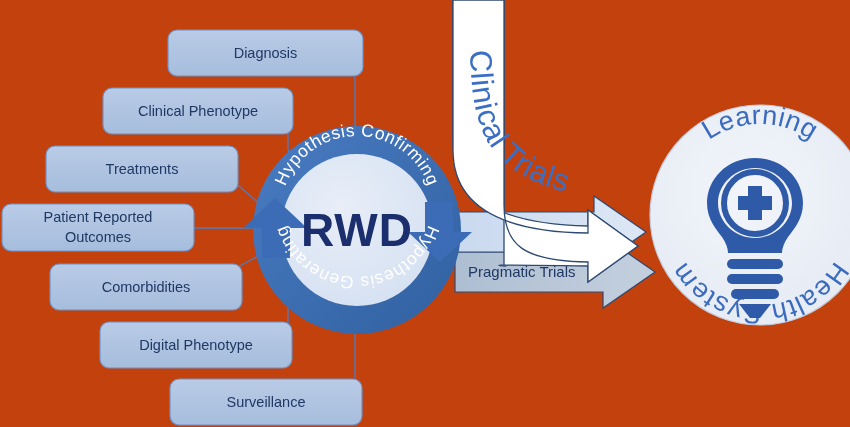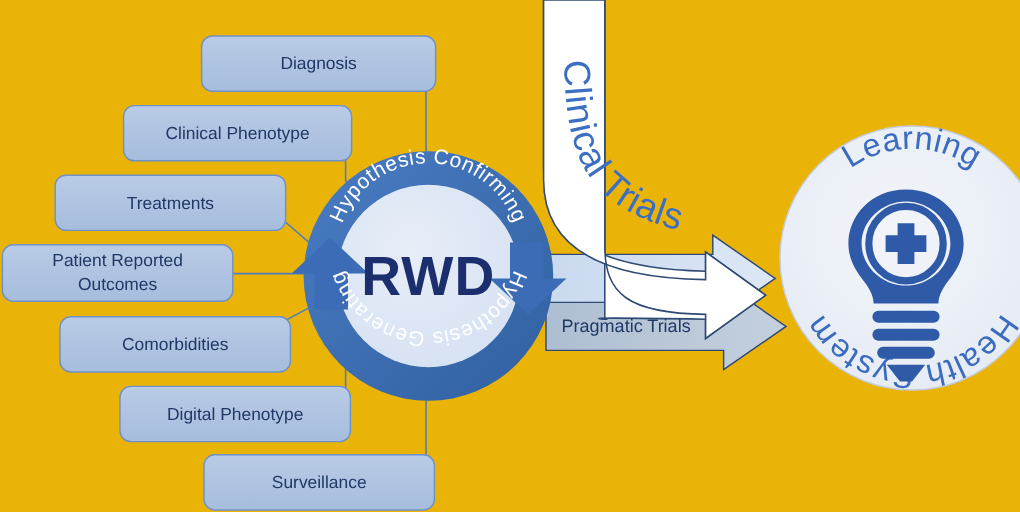--- a/index.html
+++ b/index.html
@@ -1,18 +1,18 @@
 <!DOCTYPE html>
 <html><head>
 <meta charset="utf-8">
 <style>
   html,body{margin:0;padding:0;background:#ffffff;}
   body{width:850px;height:427px;overflow:hidden;
        font-family:"Liberation Sans", sans-serif;}
-  #stage{position:relative;width:850px;height:427px;background:#eab308;}
+  #stage{position:relative;width:850px;height:427px;background:#c2410c;}
   #stage svg{position:absolute;left:0;top:0;}
 
   .box-label{
       font-family:"Liberation Sans", sans-serif;
       font-size:14.5px;
       fill:#1f3864;
       text-anchor:middle;
       dominant-baseline:middle;
   }
   .rwd-text{

